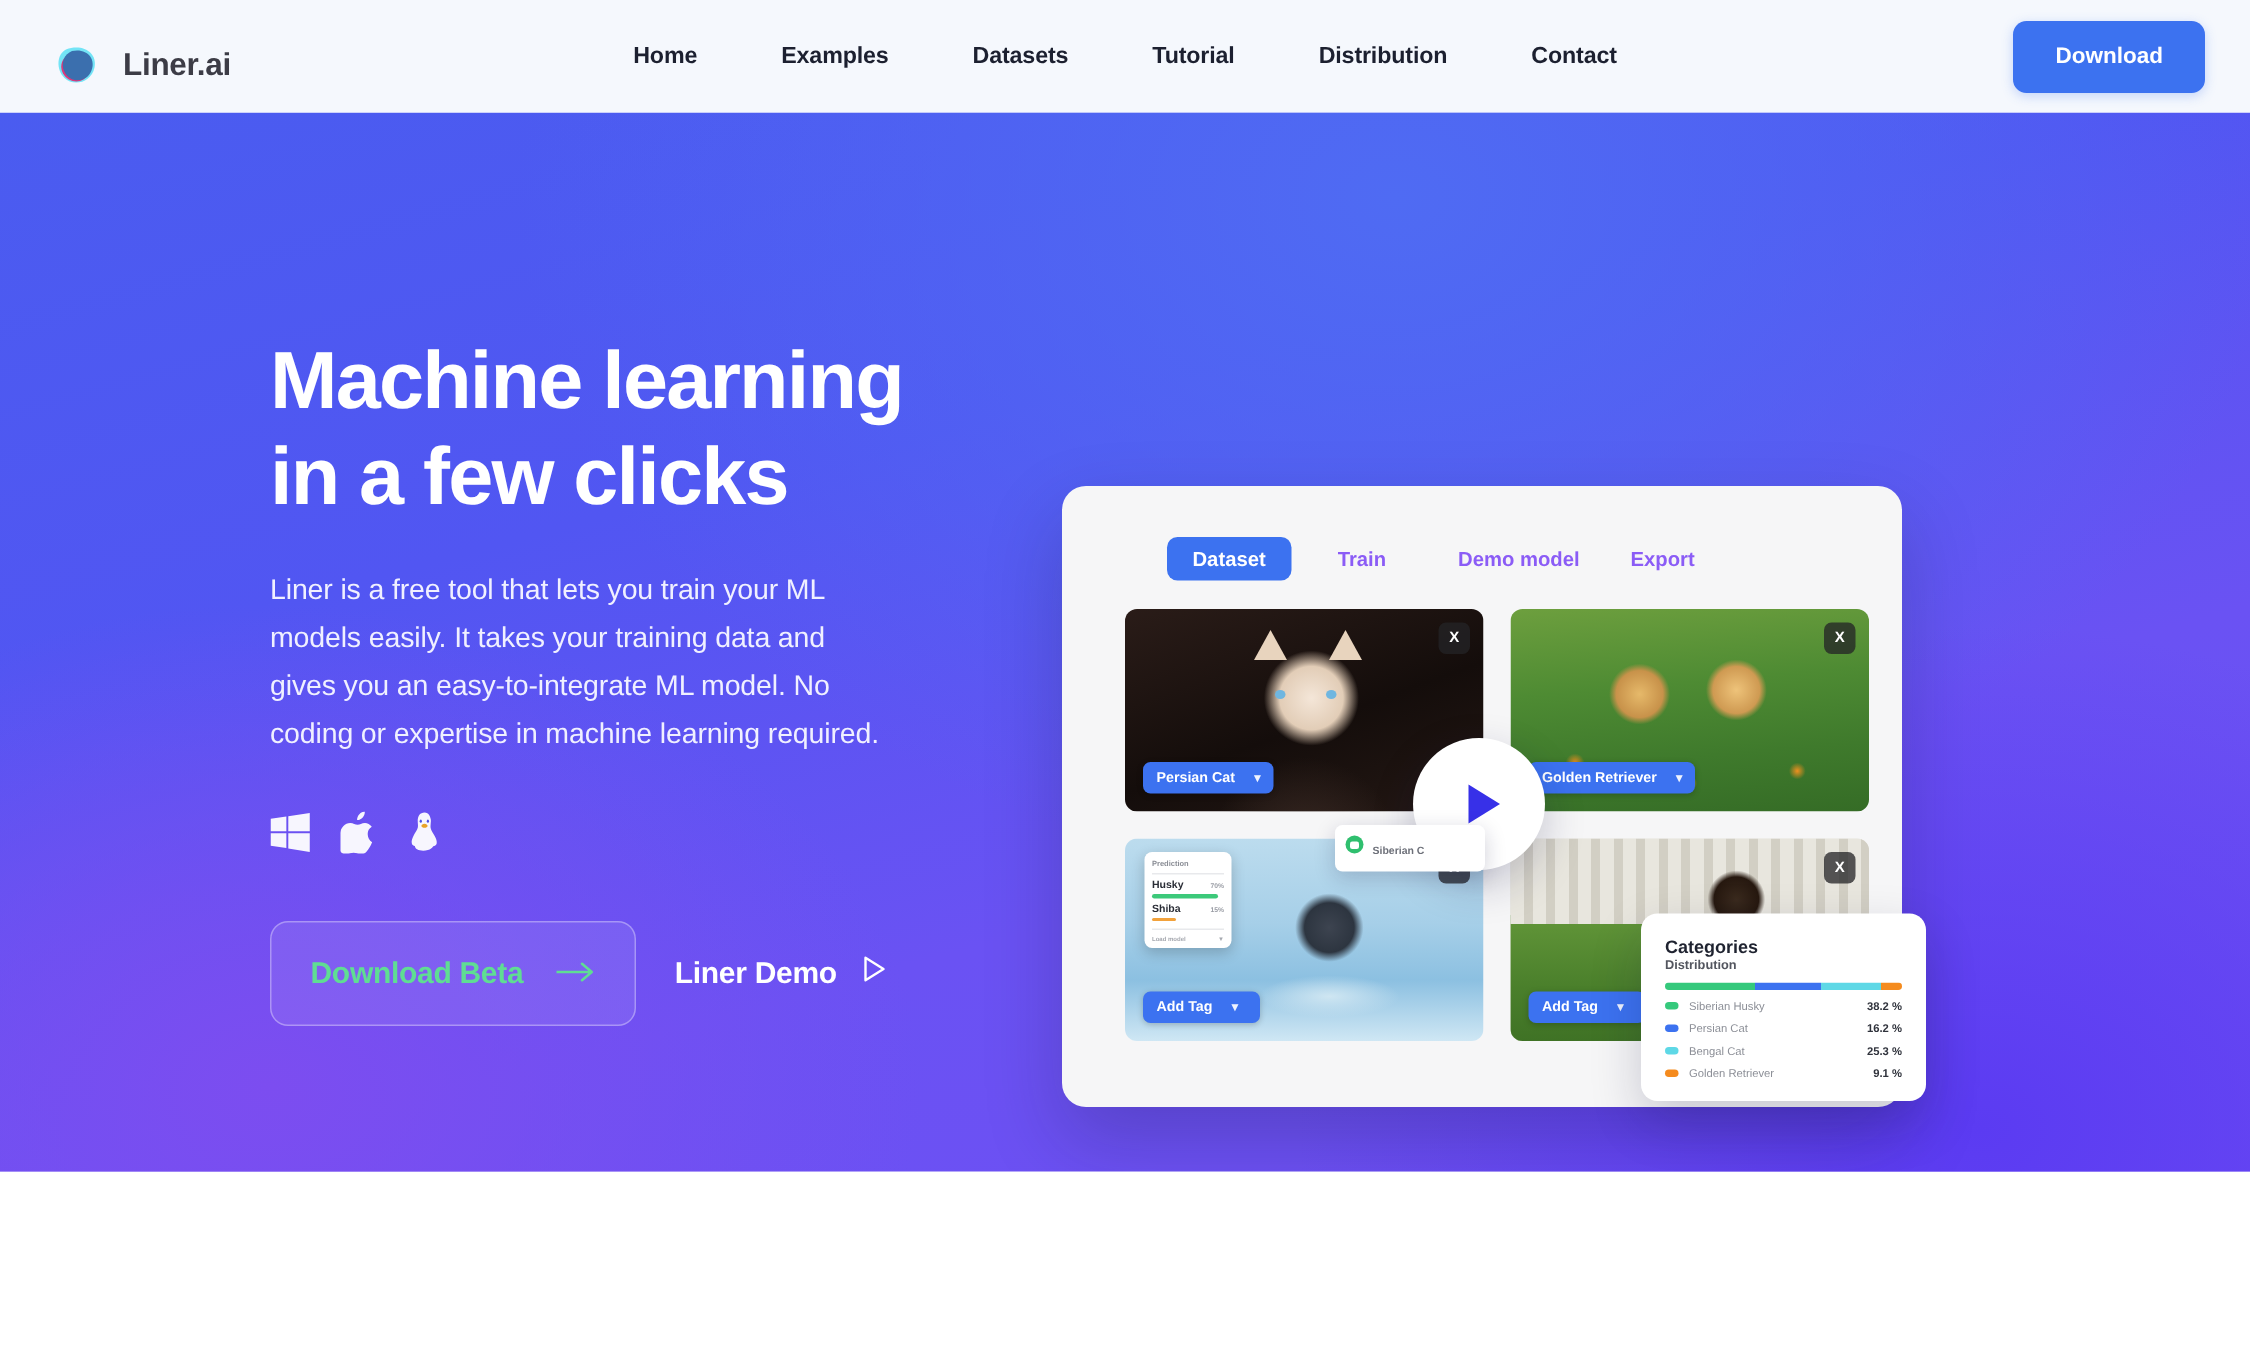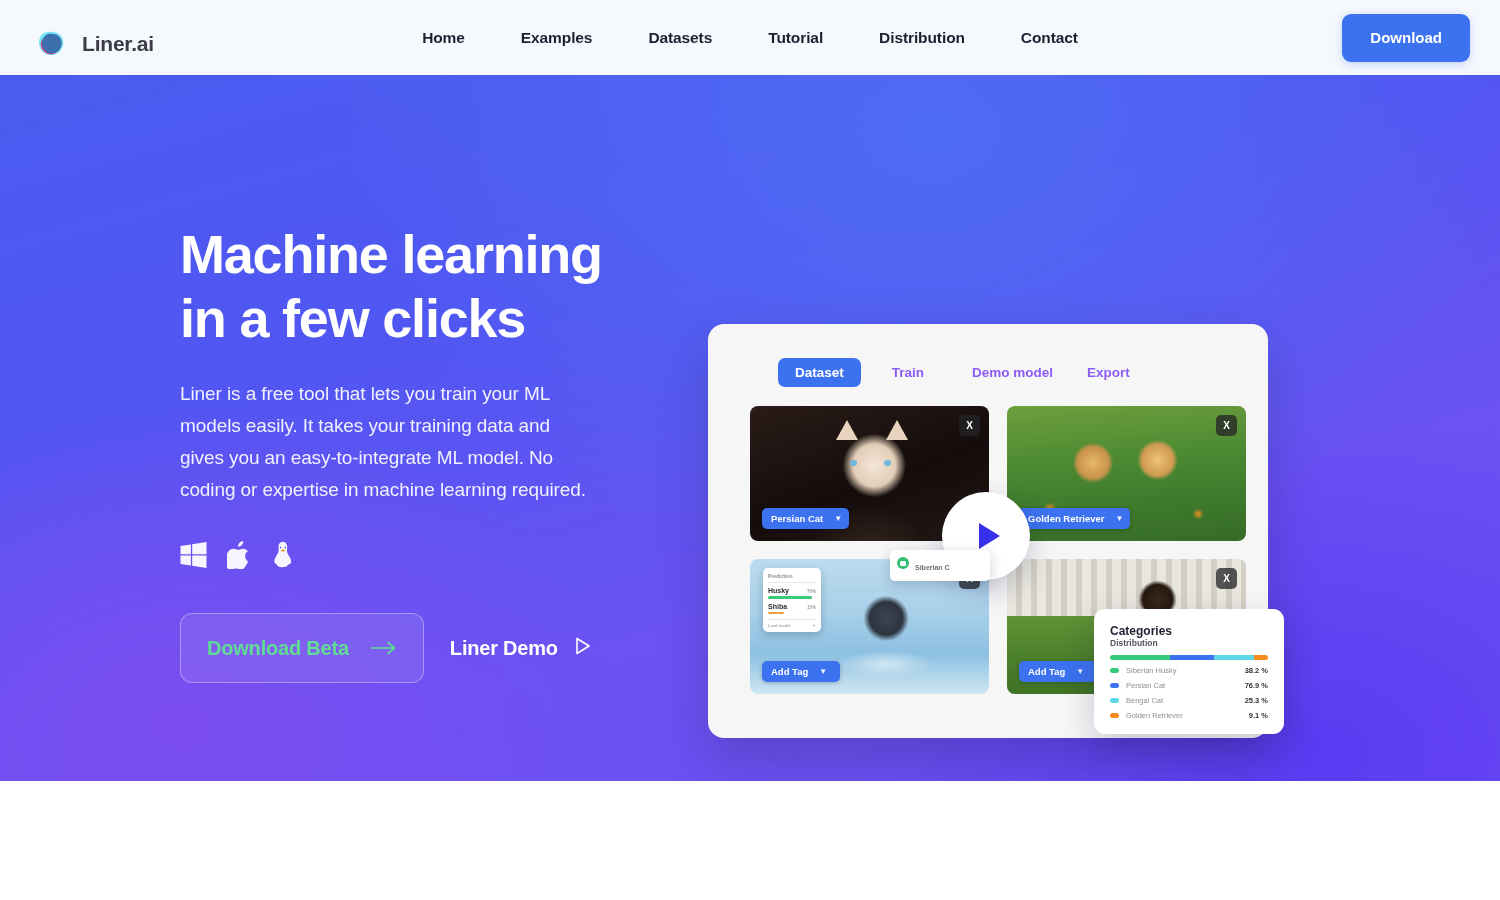--- a/index.html
+++ b/index.html
@@ -412,21 +412,21 @@
       </div>
       <div class="legend">
         <div class="legend-row">
           <span class="legend-sw" style="background:#35c97c"></span>
           <span class="legend-lbl">Siberian Husky</span>
           <span class="legend-val">38.2 %</span>
         </div>
         <div class="legend-row">
           <span class="legend-sw" style="background:#3c72f0"></span>
           <span class="legend-lbl">Persian Cat</span>
-          <span class="legend-val">76.9 %</span>
+          <span class="legend-val">16.2 %</span>
         </div>
         <div class="legend-row">
           <span class="legend-sw" style="background:#5ed8e6"></span>
           <span class="legend-lbl">Bengal Cat</span>
           <span class="legend-val">25.3 %</span>
         </div>
         <div class="legend-row">
           <span class="legend-sw" style="background:#f58b1e"></span>
           <span class="legend-lbl">Golden Retriever</span>
           <span class="legend-val">9.1 %</span>

